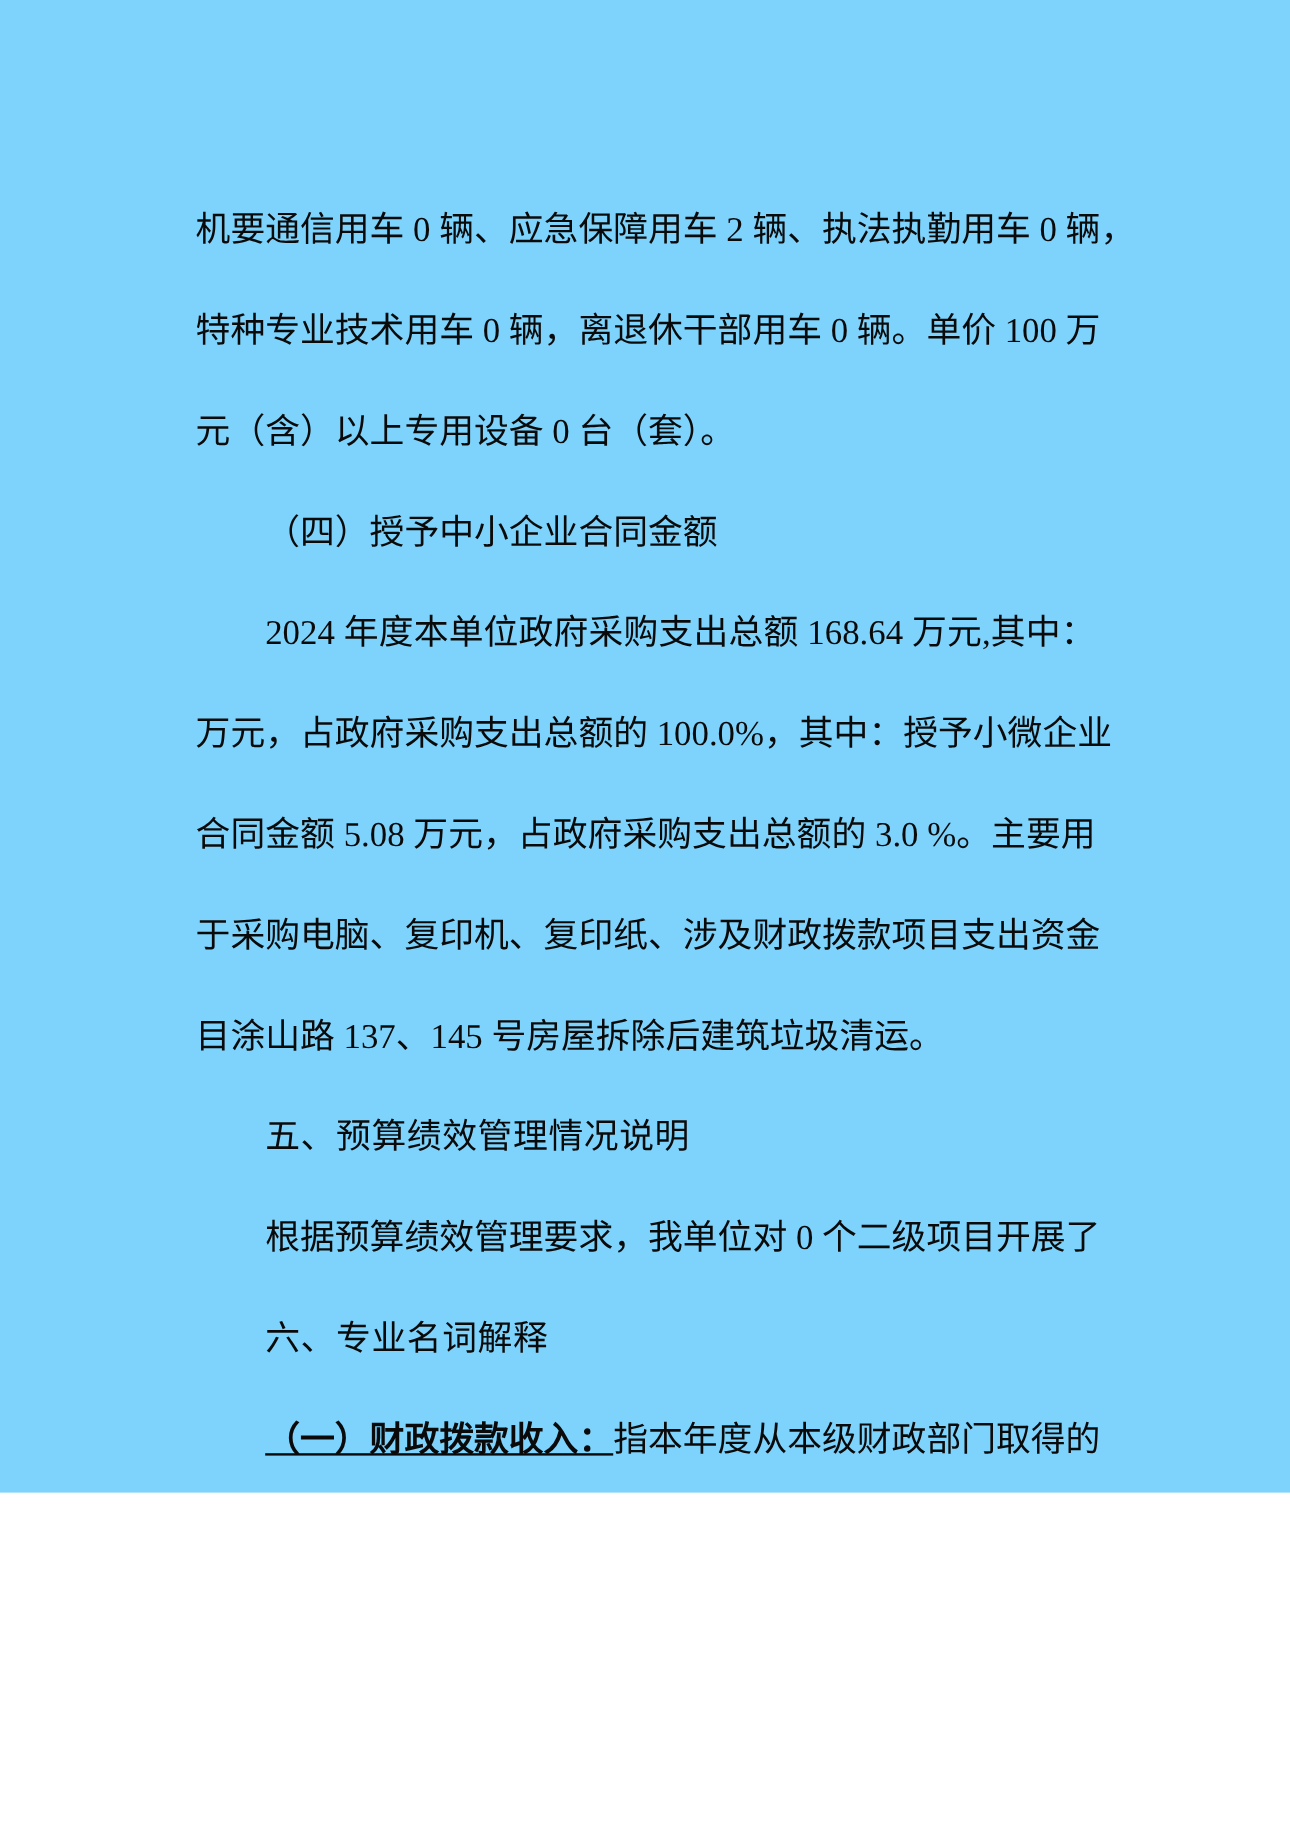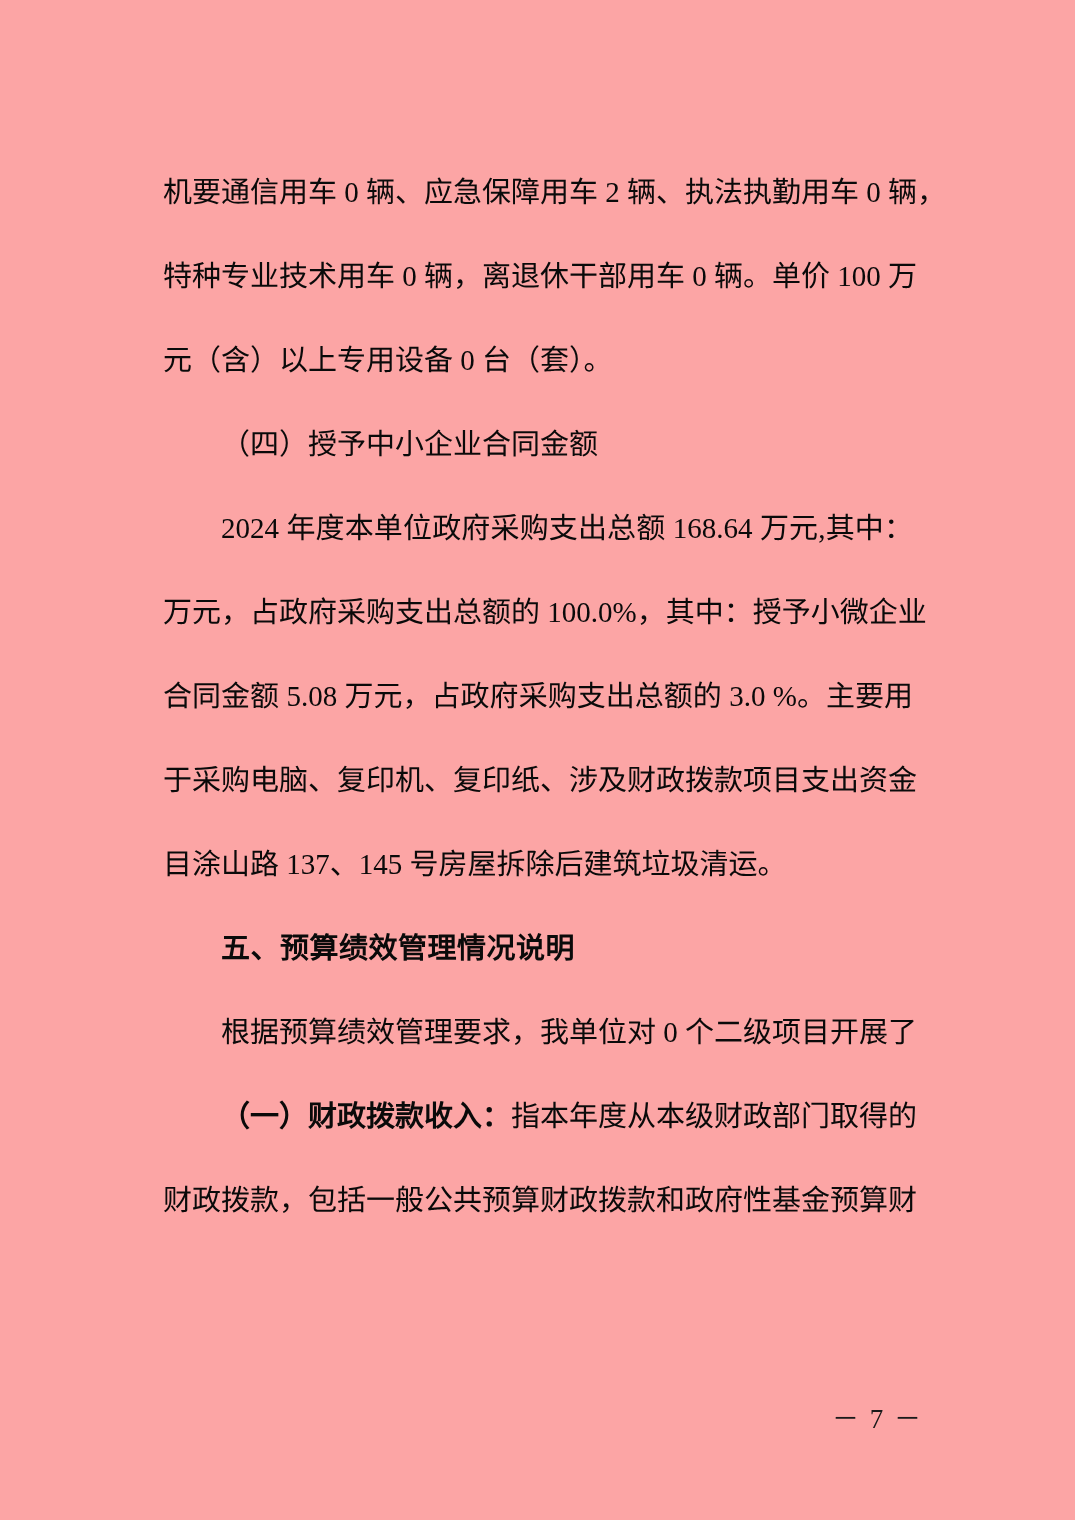--- a/index.html
+++ b/index.html
@@ -1,20 +1,20 @@
 <!DOCTYPE html>
 <html lang="zh-CN"><head>
 <meta charset="utf-8">
 <style>
   html, body { margin: 0; padding: 0; background: #ffffff; }
   .page {
     position: relative;
     width: 1075px;
-    height: 1520px;
-    background: #fca5a5;
+    height: 1244px;
+    background: #7dd3fc;
     color: #0a0a0a;
     overflow: hidden;
     font-family: "Liberation Serif", "DejaVu Serif", serif;
   }
   .text-block {
     position: absolute;
     left: 163px;
     top: 136px;
     width: 750px;
     font-size: 29px;
@@ -27,26 +27,26 @@
     text-align-last: justify;
     overflow: visible;
   }
   .line.last {
     text-align: right;
     text-align-last: left;
   }
   .line.ind { padding-left: 58px; }
   .line.hei {
     font-family: "Liberation Sans", "DejaVu Sans", sans-serif;
-    font-weight: 700;
+    font-weight: 400;
     text-align: right;
     text-align-last: left;
     letter-spacing: 0.5px;
   }
-  .blabel { font-weight: 700; }
+  .blabel { font-weight: 700; text-decoration: underline; }
   .page-number {
     position: absolute;
     right: 152px;
     top: 1398px;
     height: 42px;
     line-height: 42px;
     font-size: 27px;
     letter-spacing: 2px;
     color: #1a1a1a;
   }
@@ -66,20 +66,21 @@
     <p class="line ind">2024 年度本单位政府采购支出总额 168.64 万元,其中：</p>
     <p class="line">万元，占政府采购支出总额的 100.0%，其中：授予小微企业</p>
     <p class="line">合同金额 5.08 万元，占政府采购支出总额的 3.0 %。主要用</p>
     <p class="line">于采购电脑、复印机、复印纸、涉及财政拨款项目支出资金</p>
     <p class="line last">目涂山路 137、145 号房屋拆除后建筑垃圾清运。</p>
 
     <p class="line ind hei">五、预算绩效管理情况说明</p>
 
     <p class="line ind">根据预算绩效管理要求，我单位对 0 个二级项目开展了</p>
 
+    <p class="line ind hei">六、专业名词解释</p>
 
     <p class="line ind"><span class="blabel">（一）财政拨款收入：</span><span>指本年度从本级财政部门取得的</span></p>
     <p class="line">财政拨款，包括一般公共预算财政拨款和政府性基金预算财</p>
 
   </div>
 
   <div class="page-number">－ 7 －</div>
 </div>
 
 </body></html>

